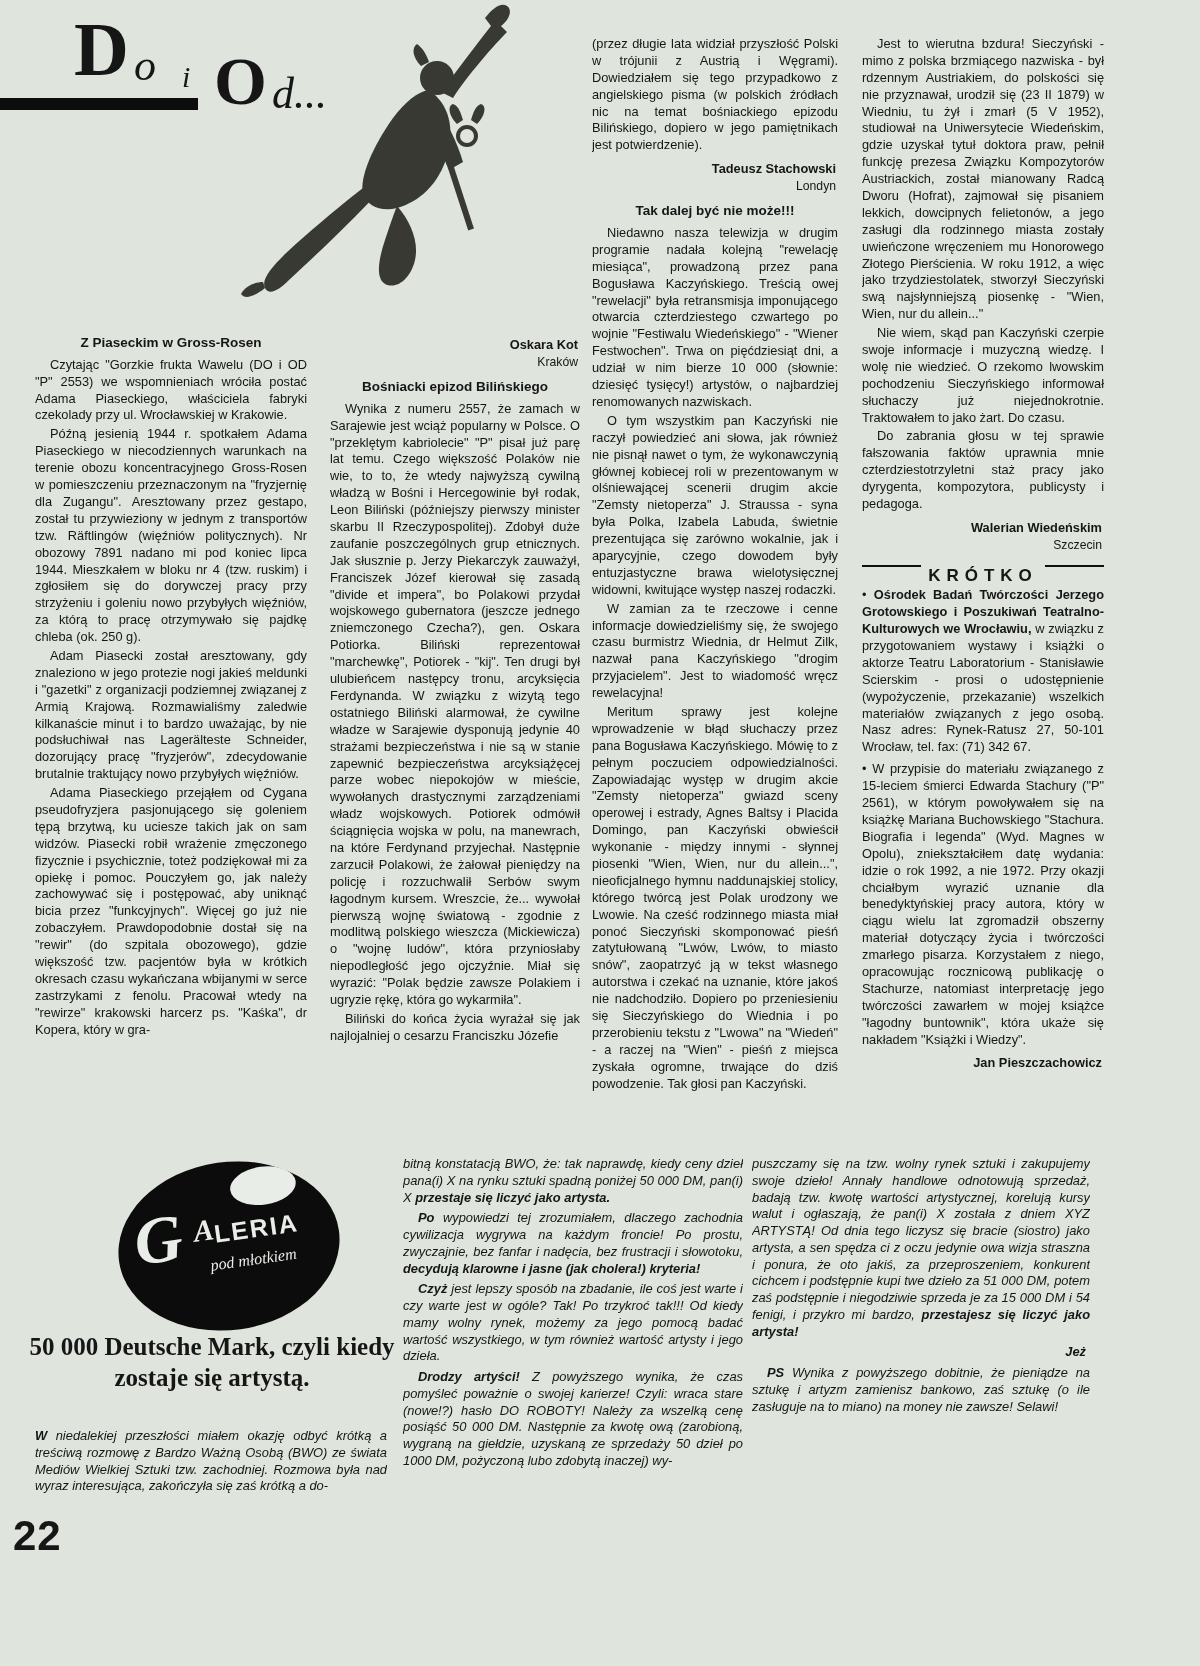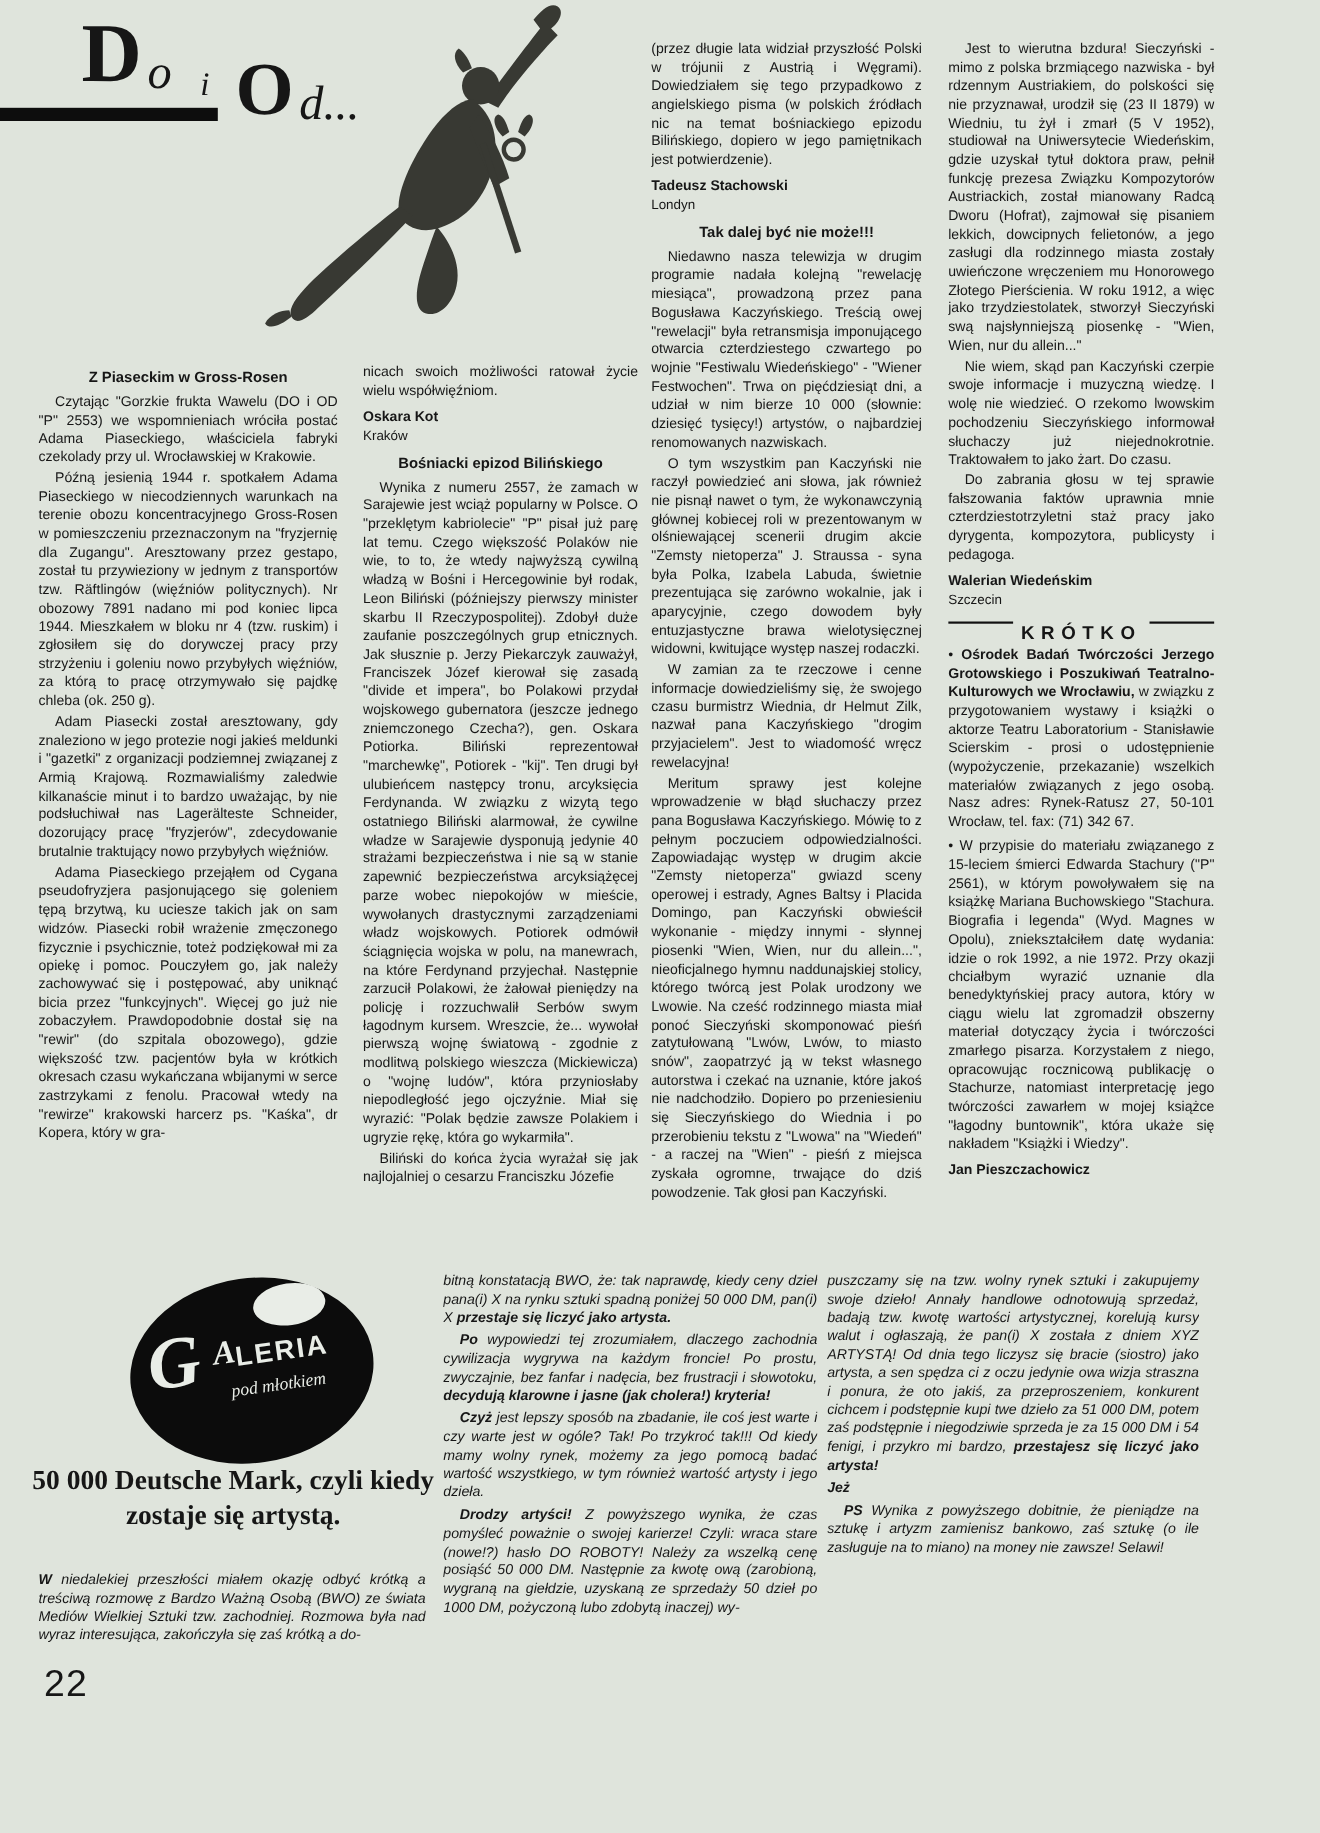--- a/index.html
+++ b/index.html
@@ -24,21 +24,21 @@
   
   .col{position:absolute;text-align:justify;font-size:12.8px;line-height:1.32}
   .col p{margin:0 0 2px;text-indent:15px}
   .lead p{text-indent:0}
   .col1{left:35px;top:326px;width:272px;height:820px;overflow:hidden}
   .col2{left:330px;top:330px;width:250px;height:816px;overflow:hidden}
   .col3{left:592px;top:36px;width:246px;height:1110px;overflow:hidden}
   .col4{left:862px;top:36px;width:242px;height:1110px;overflow:hidden}
   h3.art{font-size:13.5px;font-weight:bold;margin:8px 0 5px;text-indent:0;text-align:center}
   h3.art.centered{text-align:center}
-  .sig{margin:7px 2px 7px 0}
+  .sig{text-align:right;margin:7px 2px 7px 0}
   .sig-name{font-weight:bold;font-size:12.8px}
   .sig-city{font-size:12.2px}
   
   .krotko-head{display:flex;align-items:flex-start;gap:7px;margin:12px 0 0}
   .kr-line{flex:1;height:2.5px;background:#101010}
   .kr-text{font-weight:bold;font-size:17px;letter-spacing:6px}
   .krotko p{text-indent:0;margin:0 0 5px}
   
   .logo{position:absolute;left:118px;top:1162px;width:222px;height:168px;z-index:2}
   .logo-ellipse{position:absolute;inset:0;background:#0c0c0c;border-radius:50%;transform:rotate(-8deg)}
@@ -52,21 +52,21 @@
   .bcol{position:absolute;font-style:italic;font-size:12.9px;line-height:1.3;text-align:justify}
   .bcol p{margin:0 0 4px}
   .bleft{left:35px;top:1428px;width:352px;height:110px;overflow:hidden}
   .bleft p{text-indent:0}
   .bmid{left:403px;top:1156px;width:340px;height:392px;overflow:hidden}
   .bmid p+p{text-indent:15px}
   .bright{left:752px;top:1156px;width:338px;height:392px;overflow:hidden}
   .bright .lead p{text-indent:0}
   .bright .ps p{text-indent:15px}
   .bright .sig{margin:2px 4px 4px 0}
-  .pageno{position:absolute;left:40px;top:1512px;font-size:34px;font-weight:normal;letter-spacing:1px}
+  .pageno{position:absolute;left:13px;top:1512px;font-size:42px;font-weight:bold;letter-spacing:1px}
 </style>
 </head>
 <body>
 
 <header class="masthead">
   <span class="mh-D">D</span>
   <span class="mh-o">o</span>
   <div class="mh-bar"></div>
   <span class="mh-i">i</span>
   <span class="mh-O">O</span>
@@ -96,23 +96,20 @@
   <h3 class="art">Z Piaseckim w Gross-Rosen</h3>
   <div>
       <p><span>Czytając "Gorzkie frukta Wawelu (DO i OD "P" 2553) we wspomnieniach wróciła postać Adama Piaseckiego, właściciela fabryki czekolady przy ul. Wrocławskiej w Krakowie.</span></p>
       <p><span>Późną jesienią 1944 r. spotkałem Adama Piaseckiego w niecodziennych warunkach na terenie obozu koncentracyjnego Gross-Rosen w pomieszczeniu przeznaczonym na "fryzjernię dla Zugangu". Aresztowany przez gestapo, został tu przywieziony w jednym z transportów tzw. Räftlingów (więźniów politycznych). Nr obozowy 7891 nadano mi pod koniec lipca 1944. Mieszkałem w bloku nr 4 (tzw. ruskim) i zgłosiłem się do dorywczej pracy przy strzyżeniu i goleniu nowo przybyłych więźniów, za którą to pracę otrzymywało się pajdkę chleba (ok. 250 g).</span></p>
       <p><span>Adam Piasecki został aresztowany, gdy znaleziono w jego protezie nogi jakieś meldunki i "gazetki" z organizacji podziemnej związanej z Armią Krajową. Rozmawialiśmy zaledwie kilkanaście minut i to bardzo uważając, by nie podsłuchiwał nas Lagerälteste Schneider, dozorujący pracę "fryzjerów", zdecydowanie brutalnie traktujący nowo przybyłych więźniów.</span></p>
       <p><span>Adama Piaseckiego przejąłem od Cygana pseudofryzjera pasjonującego się goleniem tępą brzytwą, ku uciesze takich jak on sam widzów. Piasecki robił wrażenie zmęczonego fizycznie i psychicznie, toteż podziękował mi za opiekę i pomoc. Pouczyłem go, jak należy zachowywać się i postępować, aby uniknąć bicia przez "funkcyjnych". Więcej go już nie zobaczyłem. Prawdopodobnie dostał się na "rewir" (do szpitala obozowego), gdzie większość tzw. pacjentów była w krótkich okresach czasu wykańczana wbijanymi w serce zastrzykami z fenolu. Pracował wtedy na "rewirze" krakowski harcerz ps. "Kaśka", dr Kopera, który w gra-</span></p>
     </div>
 </section>
 
 <section class="col col2">
-  <div class="lead">
-      <p><span>nicach swoich możliwości ratował życie wielu współwięźniom.</span></p>
-    </div>
   <div class="sig">
     <div class="sig-name">Oskara Kot</div>
     <div class="sig-city">Kraków</div>
   </div>
   <h3 class="art">Bośniacki epizod Bilińskiego</h3>
   <div>
       <p><span>Wynika z numeru 2557, że zamach w Sarajewie jest wciąż popularny w Polsce. O "przeklętym kabriolecie" "P" pisał już parę lat temu. Czego większość Polaków nie wie, to to, że wtedy najwyższą cywilną władzą w Bośni i Hercegowinie był rodak, Leon Biliński (późniejszy pierwszy minister skarbu II Rzeczypospolitej). Zdobył duże zaufanie poszczególnych grup etnicznych. Jak słusznie p. Jerzy Piekarczyk zauważył, Franciszek Józef kierował się zasadą "divide et impera", bo Polakowi przydał wojskowego gubernatora (jeszcze jednego zniemczonego Czecha?), gen. Oskara Potiorka. Biliński reprezentował "marchewkę", Potiorek - "kij". Ten drugi był ulubieńcem następcy tronu, arcyksięcia Ferdynanda. W związku z wizytą tego ostatniego Biliński alarmował, że cywilne władze w Sarajewie dysponują jedynie 40 strażami bezpieczeństwa i nie są w stanie zapewnić bezpieczeństwa arcyksiążęcej parze wobec niepokojów w mieście, wywołanych drastycznymi zarządzeniami władz wojskowych. Potiorek odmówił ściągnięcia wojska w polu, na manewrach, na które Ferdynand przyjechał. Następnie zarzucił Polakowi, że żałował pieniędzy na policję i rozzuchwalił Serbów swym łagodnym kursem. Wreszcie, że... wywołał pierwszą wojnę światową - zgodnie z modlitwą polskiego wieszcza (Mickiewicza) o "wojnę ludów", która przyniosłaby niepodległość jego ojczyźnie. Miał się wyrazić: "Polak będzie zawsze Polakiem i ugryzie rękę, która go wykarmiła".</span></p>
       <p><span>Biliński do końca życia wyrażał się jak najlojalniej o cesarzu Franciszku Józefie</span></p>
     </div>
 </section>

